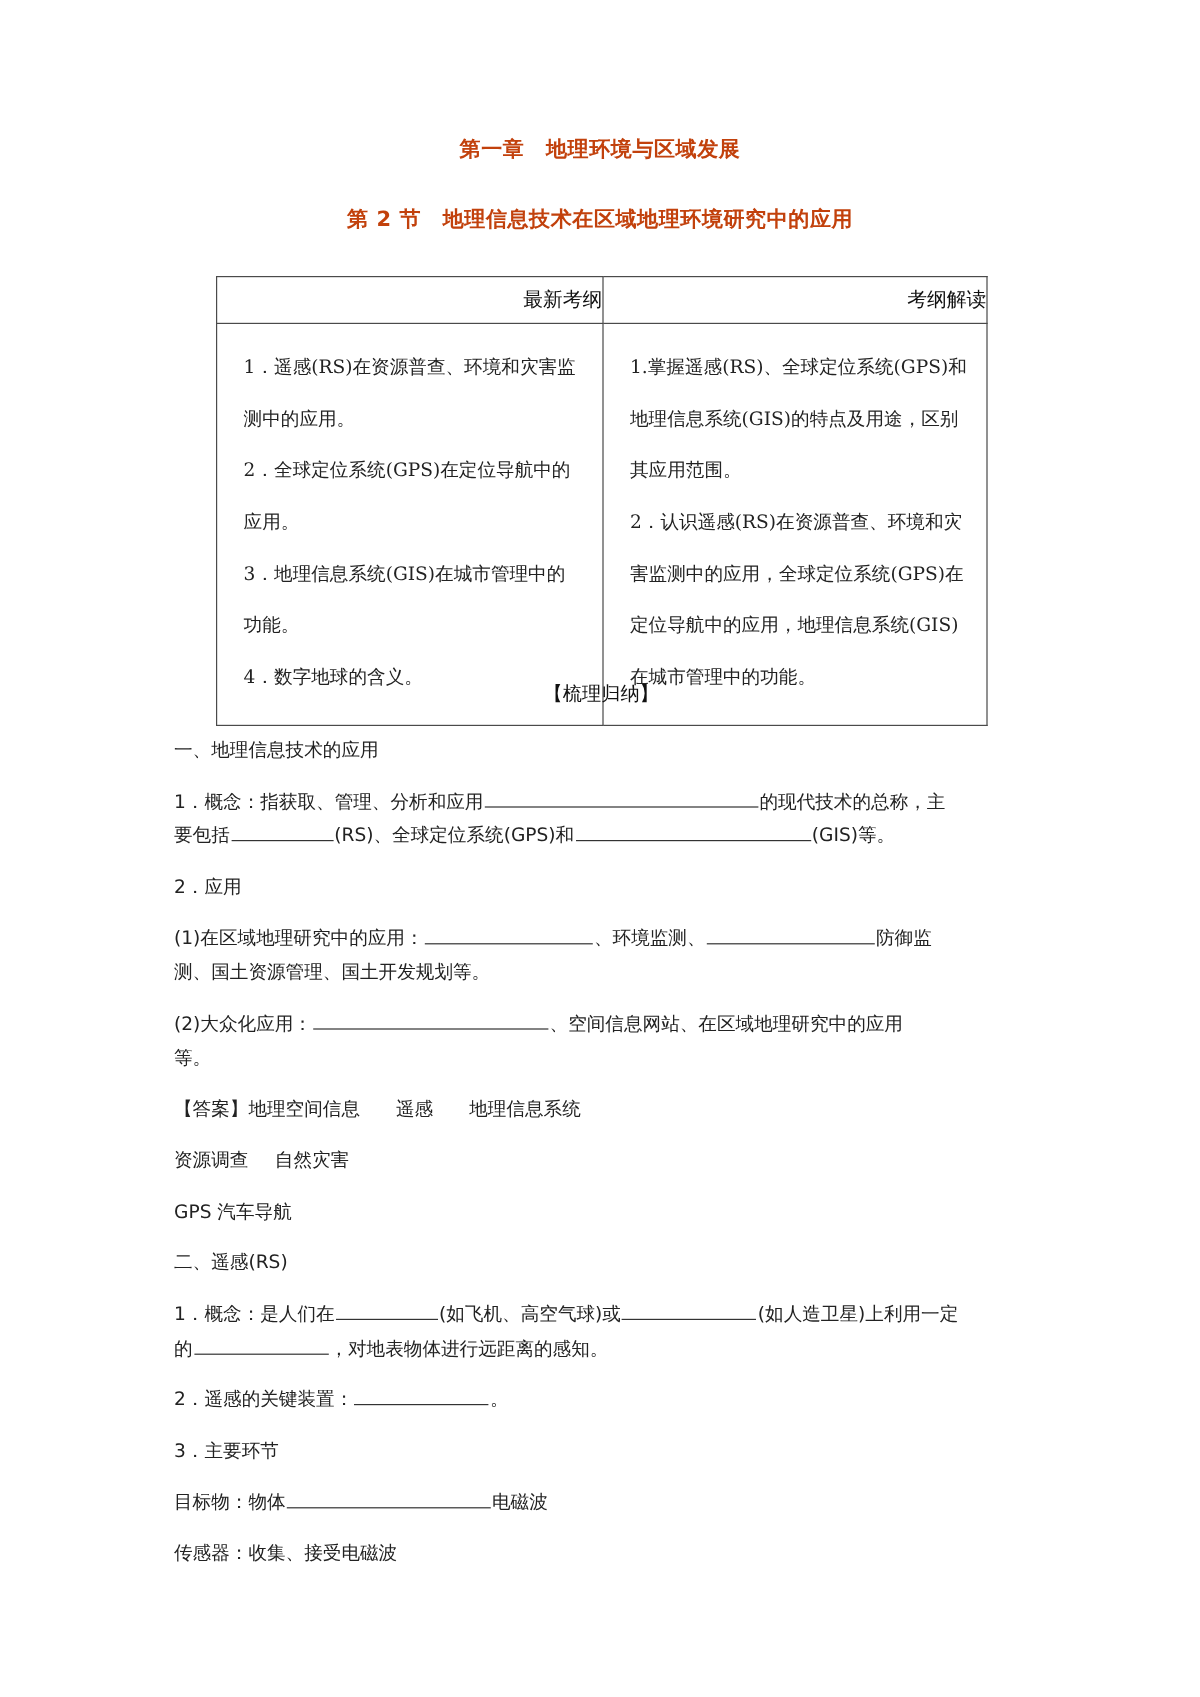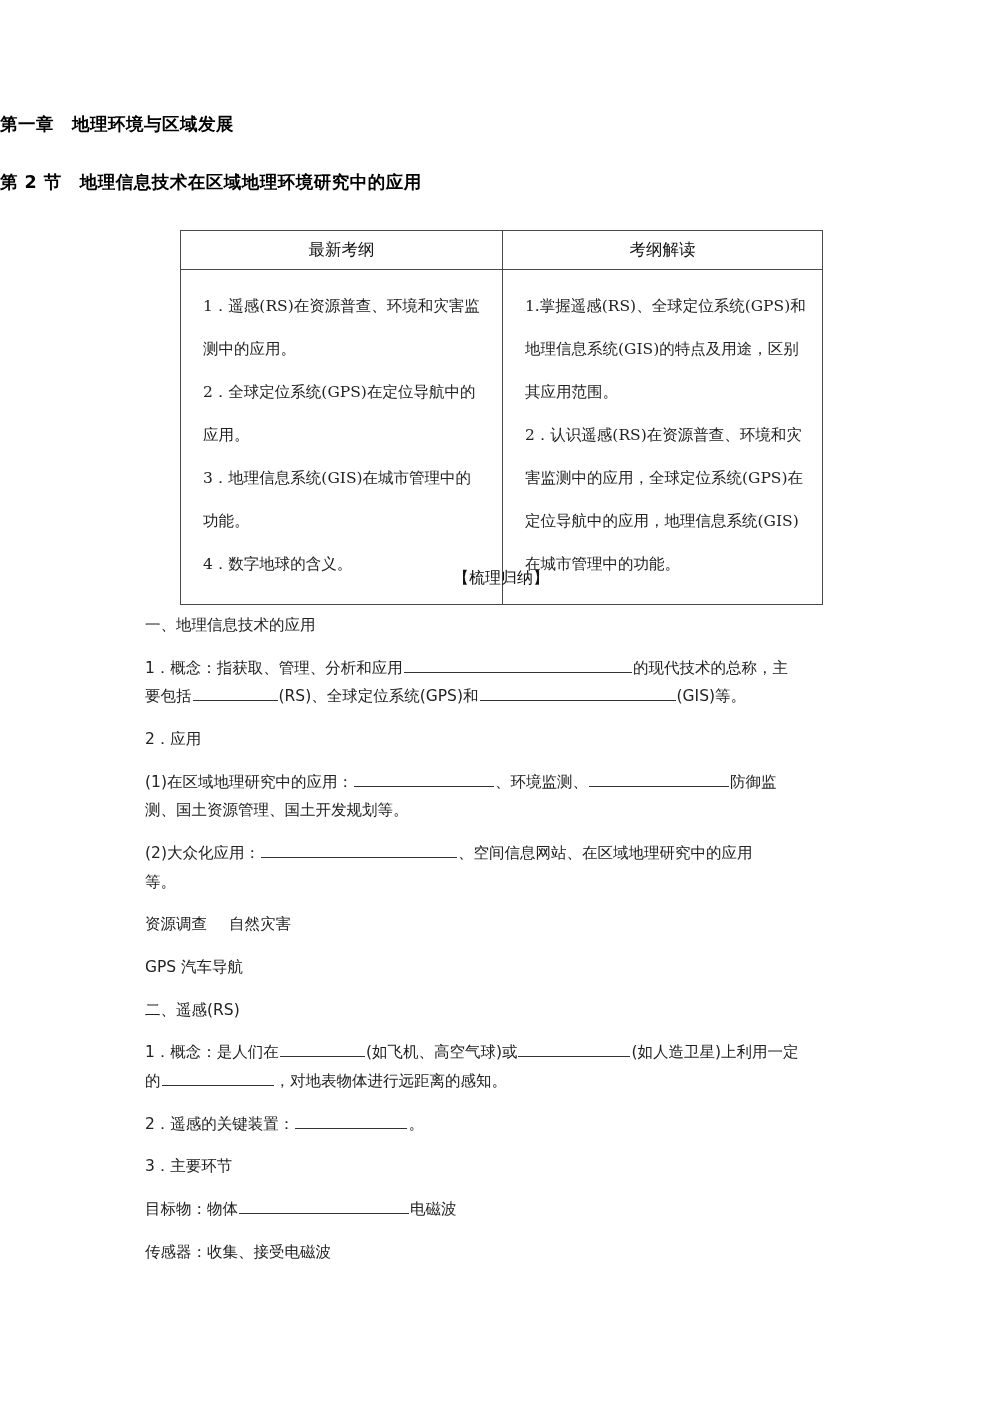--- a/index.html
+++ b/index.html
@@ -17,23 +17,24 @@
   }
 
   .page {
     position: absolute;
     inset: 0;
   }
 
   
   .chapter-title,
   .section-title {
+    text-align: center;
     font-family: "DejaVu Sans", "Liberation Sans", sans-serif;
     font-weight: bold;
-    color: #000000;
+    color: #c2410c;
     letter-spacing: 0.5px;
   }
   .chapter-title {
     position: absolute;
     top: 112px;
     left: 0;
     right: 0;
     font-size: 17.5px;
   }
   .section-title {
@@ -55,21 +56,21 @@
     table-layout: fixed;
   }
   .syllabus-table td,
   .syllabus-table th {
     border: 1px solid #4a4a4a;
     vertical-align: top;
     padding: 0;
   }
   .syllabus-table th {
     height: 38px;
-    text-align: center;
+    text-align: right;
     font-weight: normal;
     font-size: 16.5px;
     font-family: "DejaVu Sans", "Liberation Sans", sans-serif;
     color: #111;
     vertical-align: middle;
   }
   .cell-body {
     padding: 9px 10px 12px 10px;
     font-size: 15.5px;
     line-height: 2.0;
@@ -181,20 +182,23 @@
     <div class="para tight">
       <span>(1)在区域地理研究中的应用：</span><span class="blank b-lg"></span><span>、环境监测、</span><span class="blank b-lg"></span><span>防御监</span><br>
       <span>测、国土资源管理、国土开发规划等。</span>
     </div>
 
     <div class="para tight">
       <span>(2)大众化应用：</span><span class="blank b-xxl"></span><span>、空间信息网站、在区域地理研究中的应用</span><br>
       <span>等。</span>
     </div>
 
+    <div class="para tight">
+      <span>【答案】</span><span>地理空间信息</span><span class="sp-wide"></span><span>遥感</span><span class="sp-wide"></span><span>地理信息系统</span>
+    </div>
 
     <div class="para tight">
       <span>资源调查</span><span class="sp-mid"></span><span>自然灾害</span>
     </div>
 
     <div class="para tight">GPS 汽车导航</div>
 
     <div class="para tight">二、遥感(RS)</div>
 
     <div class="para tight">

